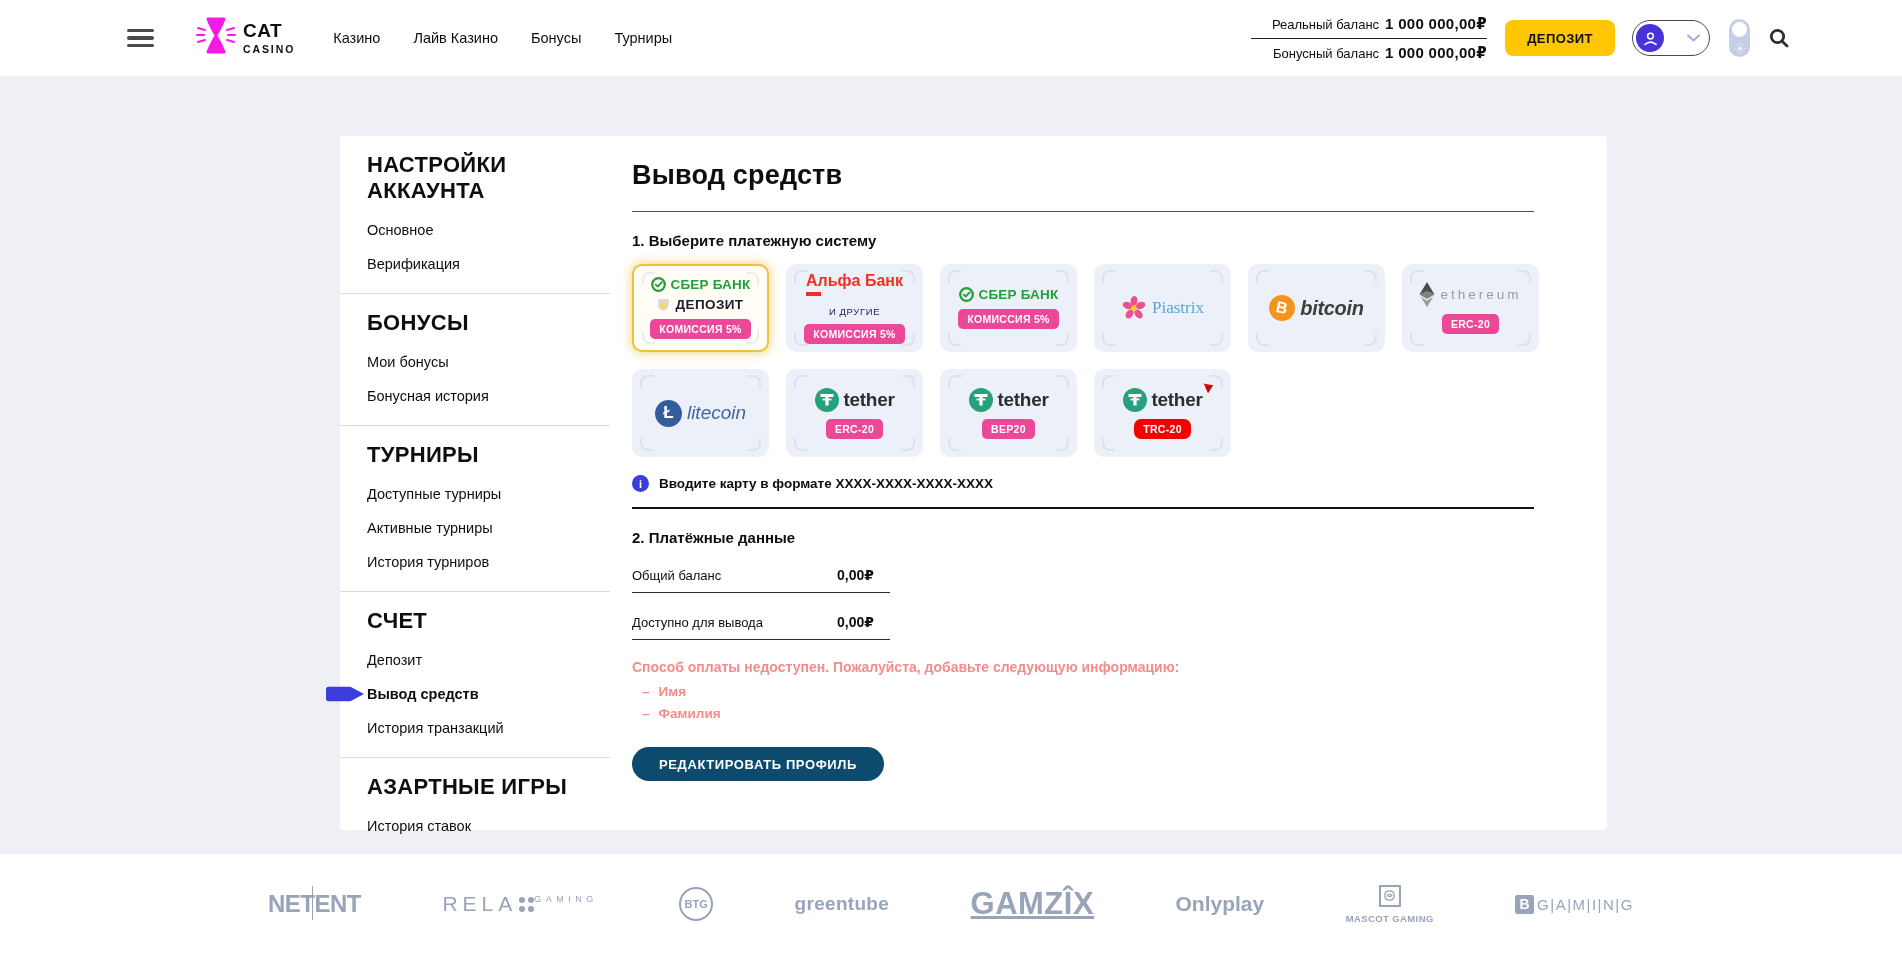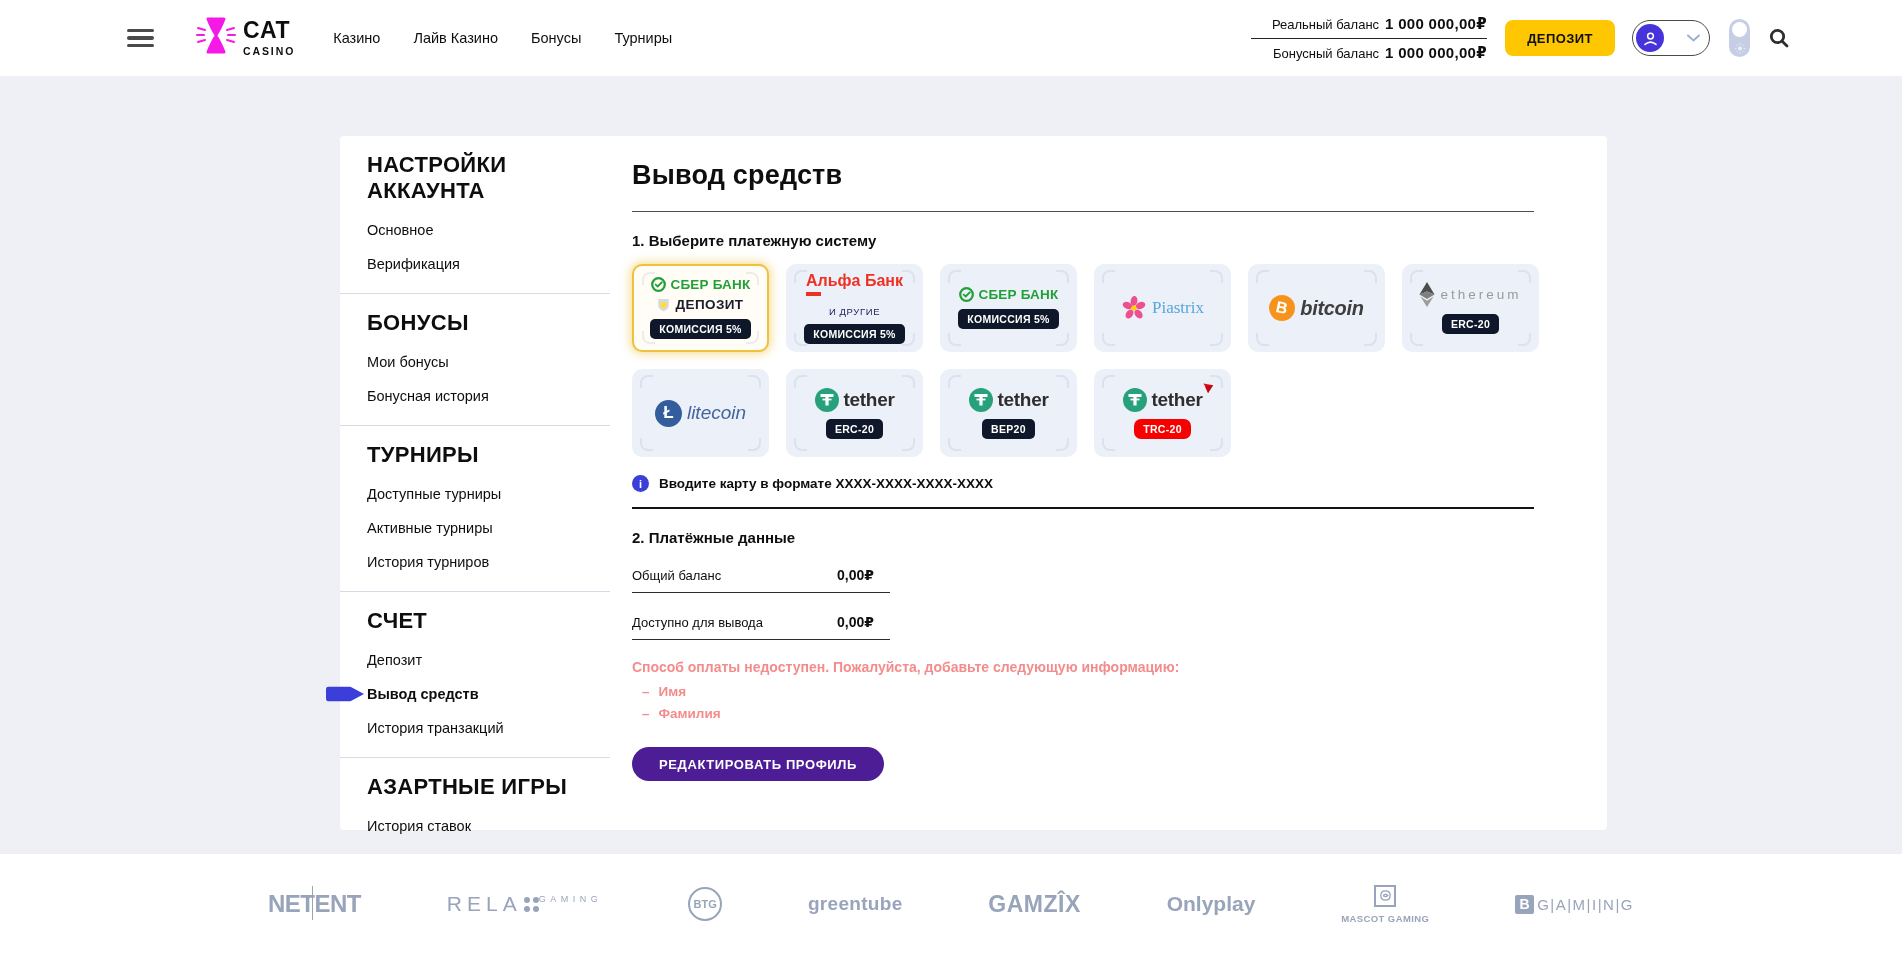--- a/index.html
+++ b/index.html
@@ -11,21 +11,21 @@
     color:#0E0E0E;
   }
 
   
   .header { position:absolute; top:0; left:0; width:100%; height:76px; background:#fff;
             display:flex; align-items:center; padding:0 112px 0 127px; }
   .hamburger { width:27px; display:flex; flex-direction:column; gap:4px; cursor:pointer; }
   .hamburger i { display:block; height:3.5px; background:#4A4A4A; border-radius:2px; }
   .brand { margin-left:42px; display:flex; align-items:center; gap:7px; cursor:pointer; }
   .brand-text { line-height:1; }
-  .brand-cat { font-size:23px; font-weight:800; letter-spacing:.5px; }
+  .brand-cat { font-size:19px; font-weight:800; letter-spacing:.5px; }
   .brand-casino { font-size:10.5px; font-weight:700; letter-spacing:1.9px; margin-top:2px; }
   .nav { margin-left:38px; display:flex; gap:33px; font-size:14.5px; font-weight:500; }
   .nav span { cursor:pointer; white-space:nowrap; }
   .balances { margin-left:auto; min-width:236px; }
   .bal-line { display:flex; justify-content:flex-end; align-items:baseline; gap:6px; white-space:nowrap; }
   .bal-line .l { font-size:13px; }
   .bal-line .v { font-size:15px; font-weight:800; letter-spacing:.3px;text-align:center; }
   .bal-sep { border:0; border-top:1.3px solid #222; margin:5px 0; }
   .deposit-btn { margin-left:18px; width:110px; height:36px; border:0; border-radius:8px;
                  background:#FFC701; font-family:inherit; font-size:13px; font-weight:800;
@@ -66,21 +66,21 @@
               display:flex; flex-direction:column; align-items:center; justify-content:center;
               gap:5px; cursor:pointer; }
   .pay-card.selected { background:#FFFDF6; border:2px solid #EEC23F;
                        box-shadow:0 0 10px 2px rgba(238,194,63,.55); }
   .pc-corner { position:absolute; width:13px; height:13px; border:2px solid rgba(110,125,165,.13); }
   .pc-tl { top:6px; left:8px; border-right:0; border-bottom:0; border-top-left-radius:8px; }
   .pc-tr { top:6px; right:8px; border-left:0; border-bottom:0; border-top-right-radius:8px; }
   .pc-bl { bottom:6px; left:8px; border-right:0; border-top:0; border-bottom-left-radius:8px; }
   .pc-br { bottom:6px; right:8px; border-left:0; border-top:0; border-bottom-right-radius:8px; }
   .logo-row { display:flex; align-items:center; gap:5px; position:relative; z-index:1; }
-  .badge { background:#0f172a; color:#fff; font-size:10.5px; font-weight:700; letter-spacing:.3px;
+  .badge { background:#ec4899; color:#fff; font-size:10.5px; font-weight:700; letter-spacing:.3px;
            padding:4px 9px; border-radius:5px; margin-top:2px; z-index:1; }
   .badge.red { background:#F60000; border-radius:7px; }
   .sber-text { color:#21A038; font-weight:800; font-size:13.5px; letter-spacing:.2px; }
   .tinkoff-text { color:#1B1B2E; font-weight:800; font-size:13.5px; letter-spacing:.4px; }
   .alfa-block { text-align:left; }
   .alfa-name { color:#EF3124; font-weight:700; font-size:16px; display:block; }
   .alfa-underline { display:block; width:15px; height:3.5px; background:#EF3124; margin-top:2px; }
   .alfa-sub { color:#262262; font-weight:400; font-size:9.5px; letter-spacing:.6px; margin-top:5px; z-index:1; }
   .round-coin { border-radius:50%; display:flex; align-items:center; justify-content:center;
                 color:#fff; font-weight:800; flex:none; }
@@ -102,40 +102,40 @@
   .bal-row { width:258px; margin-top:21px; border-bottom:1.5px solid #2C2C2C; padding-bottom:9px;
              display:flex; justify-content:space-between; align-items:baseline; }
   .bal-row .lbl { font-size:13px; }
   .bal-row .val { font-size:14px; font-weight:800; margin-right:16px; }
 
   .error-msg { margin-top:19px; color:#F48C8C; font-size:14px; font-weight:600; }
   .error-list { margin:9px 0 0 10px; list-style:none; }
   .error-list li { display:flex; gap:9px; margin-top:7px; color:#F48C8C; font-size:13.5px; font-weight:600; }
 
   .edit-btn { margin-top:26px; height:34px; padding:0 27px; border:0; border-radius:17px;
-              background:#4c1d95; color:#fff; font-family:inherit; font-size:13px; font-weight:800;
+              background:#0c4a6e; color:#fff; font-family:inherit; font-size:13px; font-weight:800;
               letter-spacing:.6px; cursor:pointer; }
 
   
   .footer { position:absolute; left:0; bottom:0; width:100%; height:100px; background:#fff;
             display:flex; align-items:center; justify-content:space-between; padding:0 268px;
             color:#98A4BA; }
   .provider { display:flex; align-items:center; }
   .p-netent { position:relative; font-size:24px; font-weight:700; letter-spacing:-.5px; }
   .p-netent::after { content:""; position:absolute; left:47%; top:-4px; height:34px; width:1px; background:#98A4BA; }
   .p-relax { display:flex; flex-direction:row; align-items:flex-start; }
   .relax-top { display:flex; align-items:center; }
   .relax-word { font-size:21px; font-weight:500; letter-spacing:5px; }
   .relax-dots { display:grid; grid-template-columns:6px 6px; gap:3px; margin-left:2px; }
   .relax-dots i { width:6px; height:6px; border-radius:50%; background:#98A4BA; }
   .relax-sub { font-size:9px; letter-spacing:4.5px; margin-top:2px; }
   .p-btg { width:34px; height:34px; border:2px solid #98A4BA; border-radius:50%;
            display:flex; align-items:center; justify-content:center; font-size:11px; font-weight:800; }
   .p-greentube { font-size:19px; font-weight:700; letter-spacing:.3px; }
-  .p-gamzix { font-size:23px; font-weight:800; letter-spacing:.5px; }
+  .p-gamzix { font-size:31px; font-weight:800; letter-spacing:.5px;text-decoration:underline; }
   .p-onlyplay { font-size:21px; font-weight:800; }
   .p-mascot { gap:6px;flex-direction:column; }
   .mascot-box { width:22px; height:22px; border:2px solid #98A4BA; display:flex; align-items:center;
                 justify-content:center; }
   .mascot-label { font-size:9.5px; font-weight:600; letter-spacing:.4px; }
   .p-bgaming { gap:3px; }
   .b-box { width:19px; height:19px; background:#98A4BA; color:#fff; border-radius:2px;
            display:flex; align-items:center; justify-content:center; font-size:14px; font-weight:800; }
   .bg-rest { font-size:15px; font-weight:500; letter-spacing:1.5px; }
 </style>

